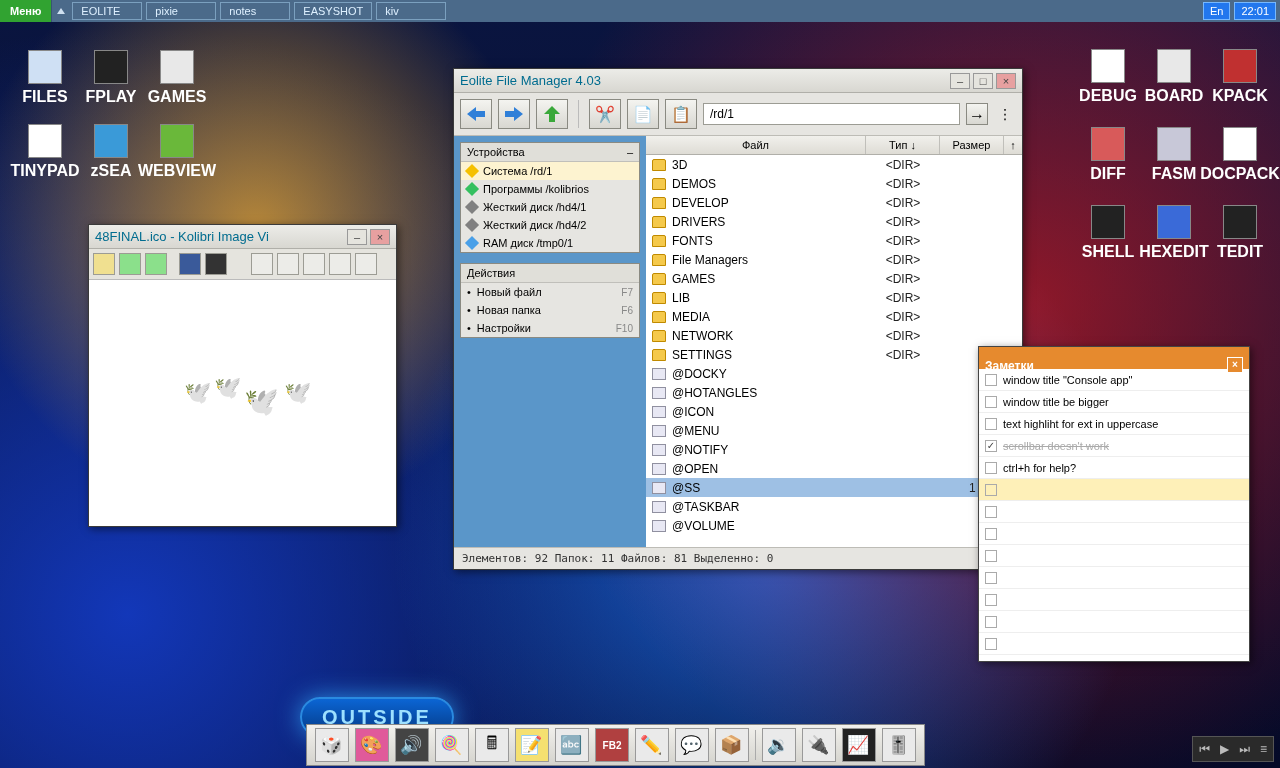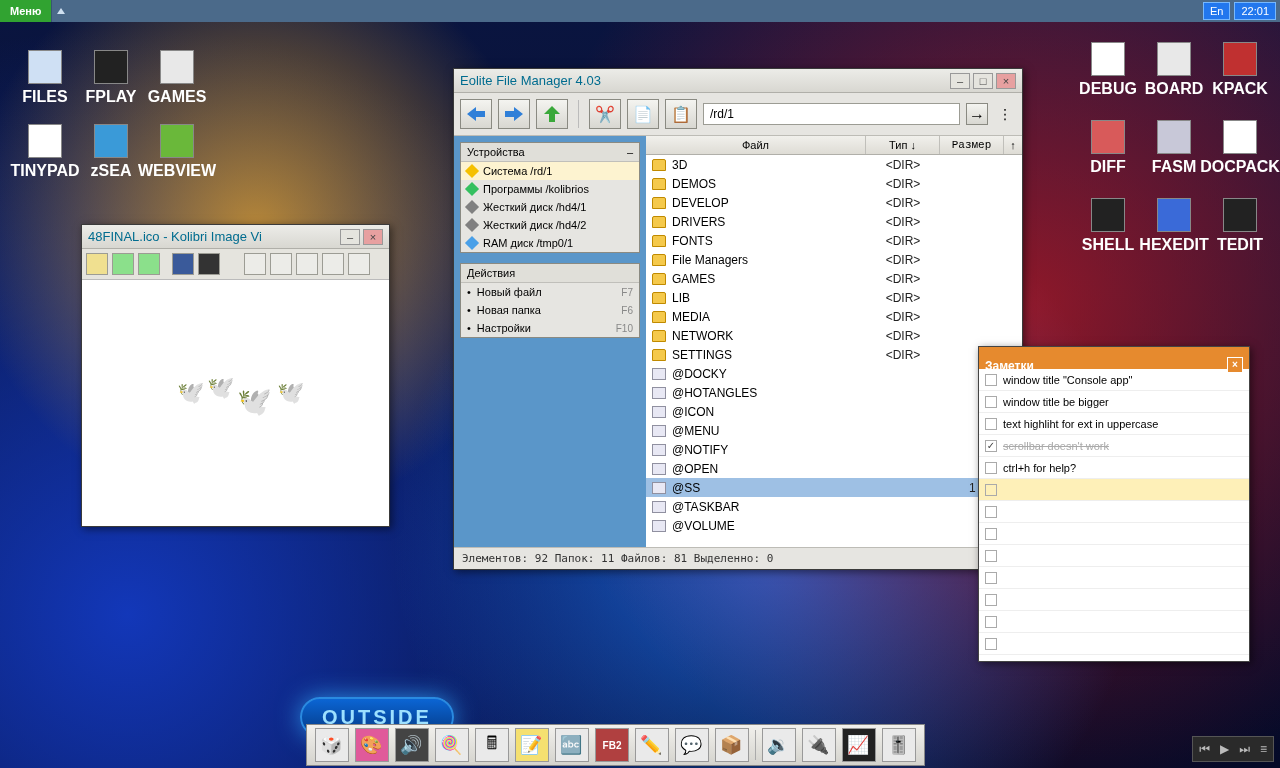--- a/index.html
+++ b/index.html
@@ -13,31 +13,31 @@
 }
 .outside-badge { position:absolute; left:300px; top:697px; background:linear-gradient(#0b65d4,#043a86); color:#9de0ff; font:bold 20px/1 Arial; letter-spacing:3px; padding:8px 20px; border-radius:22px; border:2px solid #2a8ae0; box-shadow:0 0 24px #2a8ae0; }
 .taskbar { position: absolute; top: 0; left: 0; right: 0; height: 22px; background: #4b6a8a; display: flex; align-items: stretch; font-size: 11px; }
 .menu-btn { background: #31a331; color: #fff; padding: 0 10px; display: flex; align-items: center; border-right: 1px solid #385572; font-weight:bold; }
 .task-sep { width: 18px; background:#4b6a8a; display:flex; align-items:center; justify-content:center; }
 .task-sep::after{content:"";width:0;height:0;border-left:4px solid transparent;border-right:4px solid transparent;border-bottom:6px solid #cfe0f0;}
 .task-item { border: 1px solid #7ba0bf; background: #4b6a8a; color: #def0ff; padding: 0 8px; margin: 2px 2px; display: flex; align-items: center; min-width: 70px; }
 .task-right { margin-left: auto; display: flex; align-items: stretch; gap: 4px; padding-right: 4px; }
 .task-right .badge { background: #2277ee; color: #fff; padding: 0 6px; display: flex; align-items: center; border:1px solid #76b8ff; margin:2px 0;}
 .desk-icons { position: absolute; top: 50px; left: 15px; display: grid; grid-template-columns: repeat(3,60px); gap: 18px 6px; }
-.desk-icons-r { position: absolute; top: 42px; right: 10px; display: grid; grid-template-columns: repeat(3,60px); gap: 22px 6px; }
+.desk-icons-r { position: absolute; top: 49px; right: 10px; display: grid; grid-template-columns: repeat(3,60px); gap: 22px 6px; }
 .dicon { width: 60px; display: flex; flex-direction: column; align-items: center; gap: 4px; color: #fff; font-size: 16px; text-align: center; font-weight:bold;}
 .dicon .ic { width: 34px; height: 34px; border: 1px solid #888; background: #ececec; display:flex; align-items:center; justify-content:center; font-size:18px;}
 
 .window { position: absolute; background: #000000; border: 1px solid #3a3a3a; box-shadow: 2px 2px 8px rgba(0,0,0,0.5); }
 .titlebar { height: 24px; background: linear-gradient(#ecece8,#d8d7d1); border-bottom: 1px solid #b0afa9; display: flex; align-items: center; padding: 0 6px; font: 13px monospace; color: #006c8f;}
 .titlebar .sp { flex: 1; }
 .titlebar .wbtn { width: 20px; height: 16px; border: 1px solid #999; background: #e5e4de; margin-left: 3px; display:flex; align-items:center; justify-content:center; font-size:11px; color:#444;}
 .titlebar .wbtn.close { background: #e7a0a0; }
 
-.iv-window { left: 81px; top: 224px; width: 309px; }
+.iv-window { left: 88px; top: 224px; width: 309px; }
 .iv-tb { background: #e5e4de; padding: 4px; display: flex; gap: 4px; border-bottom:1px solid #bbb;}
 .iv-tb .b { width:22px; height:22px; border:1px solid #9c9c94; background:#ecece8; }
 .iv-canvas { background: #fff; width: 100%; height: 246px; position:relative; }
 .bird { position:absolute; font-size:22px; }
 
 .fm { left: 453px; top: 68px; width: 570px; height:502px; display:flex; flex-direction:column;}
 .fm .toolbar { background: #e6e5e1; padding: 6px; display: flex; align-items: center; gap: 6px; border-bottom:1px solid #bdbcb6;}
 .fm .tbtn { width: 32px; height: 30px; border: 1px solid #8a8a82; background: linear-gradient(#f4f4f0,#d8d7d1); display:flex; align-items:center; justify-content:center;}
 .fm .path { flex: 1; height: 22px; border: 1px solid #9c9c94; background: #fff; padding: 0 6px; font: 12px/22px Arial; display:flex;}
 .fm .path input { border:0; outline:0; flex:1; font:12px Arial; }
@@ -46,21 +46,21 @@
 .fm-panel { background: #e6e5e1; border: 1px solid #8a8a82;}
 .fm-panel h4 { font: 11px Arial; padding: 3px 6px; border-bottom: 1px solid #c0bfba; background:#e0dfd9; display:flex; justify-content:space-between;}
 .fm-panel .row { font: 11px Arial; padding: 3px 6px; display:flex; gap:6px; align-items:center;}
 .fm-panel .row.sel { background: #fdf3d0;}
 .fm-panel .row .k { margin-left:auto; color:#888; font-size:10px;}
 .dot{width:10px;height:10px;display:inline-block;transform:rotate(45deg);}
 .fm-list { flex:1; background: #fff; display:flex; flex-direction:column; position:relative;}
 .fm-head { display:flex; background: linear-gradient(#f1f0ec,#dedcd5); border-bottom:1px solid #b0afa9; font:11px Arial;}
 .fm-head .c1 { flex: 1; text-align:center; padding:3px; border-right:1px solid #c0bfba;}
 .fm-head .c2 { width: 74px; text-align:center; padding:3px; border-right:1px solid #c0bfba;}
-.fm-head .c3 { width: 64px; text-align:center; padding:3px; border-right:1px solid #c0bfba;font-family:Liberation Mono, monospace;}
+.fm-head .c3 { width: 64px; text-align:center; padding:3px; border-right:1px solid #c0bfba;}
 .fm-head .c4 { width: 18px; text-align:center; padding:3px;}
 .fm-rows { flex:1; overflow:hidden;}
 .frow { display:flex; font: 12px Arial; align-items:center; height:19px;}
 .frow.sel { background:#9ec0e4;gap:11px;}
 .frow .c1 { flex:1; padding-left:6px; display:flex; align-items:center; gap:6px;}
 .frow .c2 { width:74px; text-align:center; color:#222;}
 .frow .c3 { width:64px; text-align:right; padding-right:6px; color:#222;}
 .frow .c4 { width:18px;}
 .fic{width:14px;height:12px;background:#f5c94b;border:1px solid #c08a00;border-radius:2px 2px 0 0;position:relative;display:inline-block;}
 .fic.file{background:#e8e8f4;border-color:#9090a0;border-radius:0;}
@@ -83,20 +83,27 @@
 svg{display:block;}
 </style>
 </head>
 <body>
 <div class="wallpaper"></div>
 <div class="outside-badge">OUTSIDE</div>
 
 <div class="taskbar">
   <div class="menu-btn">Меню</div>
   <div class="task-sep"></div>
+  <div id="task-items" style="display:flex;">
+      <div class="task-item">EOLITE</div>
+      <div class="task-item">pixie</div>
+      <div class="task-item">notes</div>
+      <div class="task-item">EASYSHOT</div>
+      <div class="task-item">kiv</div>
+    </div>
   <div class="task-right">
     <div class="badge">En</div>
     <div class="badge">22:01</div>
   </div>
 </div>
 
 <div class="desk-icons" id="dicons-l">
     <div class="dicon">
       <div class="ic" style="background: rgb(207, 224, 244);"></div>
       <div>FILES</div>

